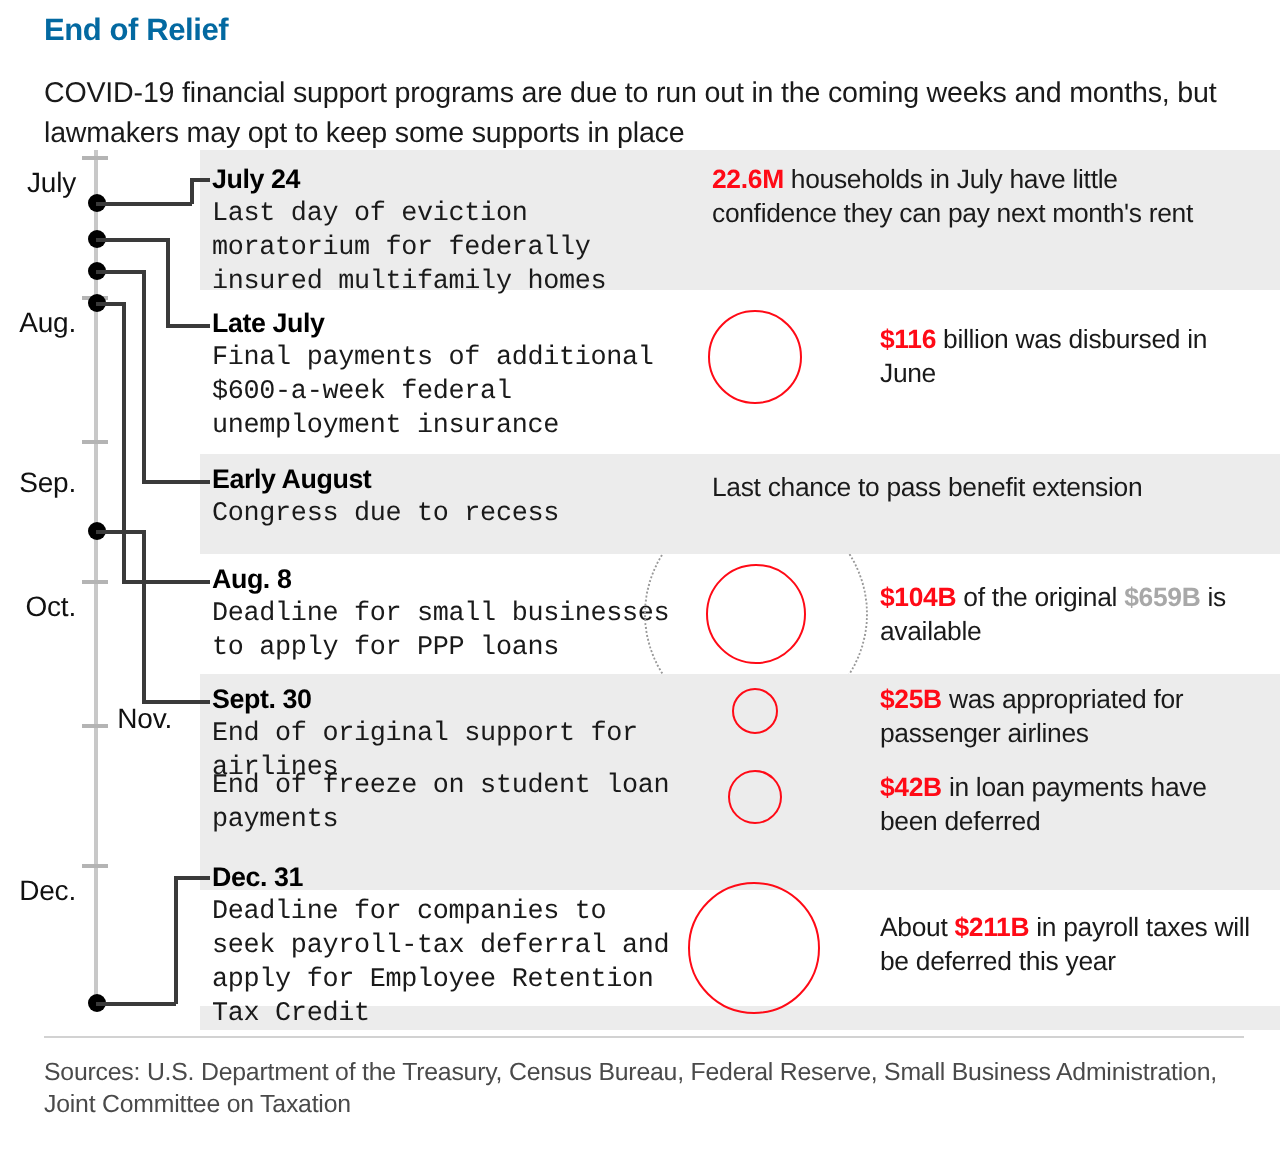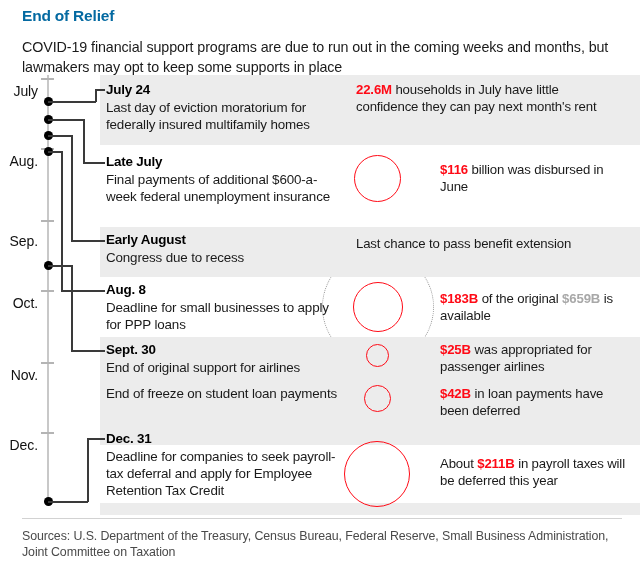--- a/index.html
+++ b/index.html
@@ -111,20 +111,21 @@
     letter-spacing: -0.2px;
     color: #000;
     line-height: 17px;
   }
   .event-desc {
     font-size: 13.4px;
     letter-spacing: -0.15px;
     line-height: 17px;
     color: #1a1a1a;
     margin-top: 1px;
+    font-family: Liberation Mono, monospace;
   }
 
   
   .annot {
     position: absolute;
     font-size: 13.2px;
     letter-spacing: -0.15px;
     line-height: 17px;
     color: #1a1a1a;
   }
@@ -190,21 +191,21 @@
   <div class="axis-tick" style="top:73px;"></div>
   <div class="axis-tick" style="top:145px;"></div>
   <div class="axis-tick" style="top:215px;"></div>
   <div class="axis-tick" style="top:287px;"></div>
   <div class="axis-tick" style="top:357px;"></div>
 
   <div class="month-label" style="top:8px;">July</div>
   <div class="month-label" style="top:78px;">Aug.</div>
   <div class="month-label" style="top:158px;">Sep.</div>
   <div class="month-label" style="top:220px;">Oct.</div>
-  <div class="month-label" style="top:292px;">Nov.</div>
+  <div class="month-label" style="top:276px;padding-left:48px;">Nov.</div>
   <div class="month-label" style="top:362px;">Dec.</div>
 
   <div class="event-dot" style="top:22px;"></div>
   <div class="event-dot" style="top:40px;"></div>
   <div class="event-dot" style="top:56px;"></div>
   <div class="event-dot" style="top:72px;"></div>
   <div class="event-dot" style="top:186px;"></div>
   <div class="event-dot" style="top:422px;"></div>
 
   <div class="leader-h" style="left:48px;top:26px;width:48px;"></div>
@@ -281,21 +282,21 @@
 
   <div class="annot" style="left:440px;top:86px;width:190px;">
     <span class="hl">$116</span><span> billion was disbursed in June</span>
   </div>
 
   <div class="annot" style="left:356px;top:160px;width:270px;">
     <span>Last chance to pass benefit extension</span>
   </div>
 
   <div class="annot" style="left:440px;top:215px;width:190px;">
-    <span class="hl">$183B</span><span> of the original </span><span class="muted">$659B</span><span> is available</span>
+    <span class="hl">$104B</span><span> of the original </span><span class="muted">$659B</span><span> is available</span>
   </div>
 
   <div class="annot" style="left:440px;top:266px;width:195px;">
     <span class="hl">$25B</span><span> was appropriated for passenger airlines</span>
   </div>
 
   <div class="annot" style="left:440px;top:310px;width:190px;">
     <span class="hl">$42B</span><span> in loan payments have been deferred</span>
   </div>
 

